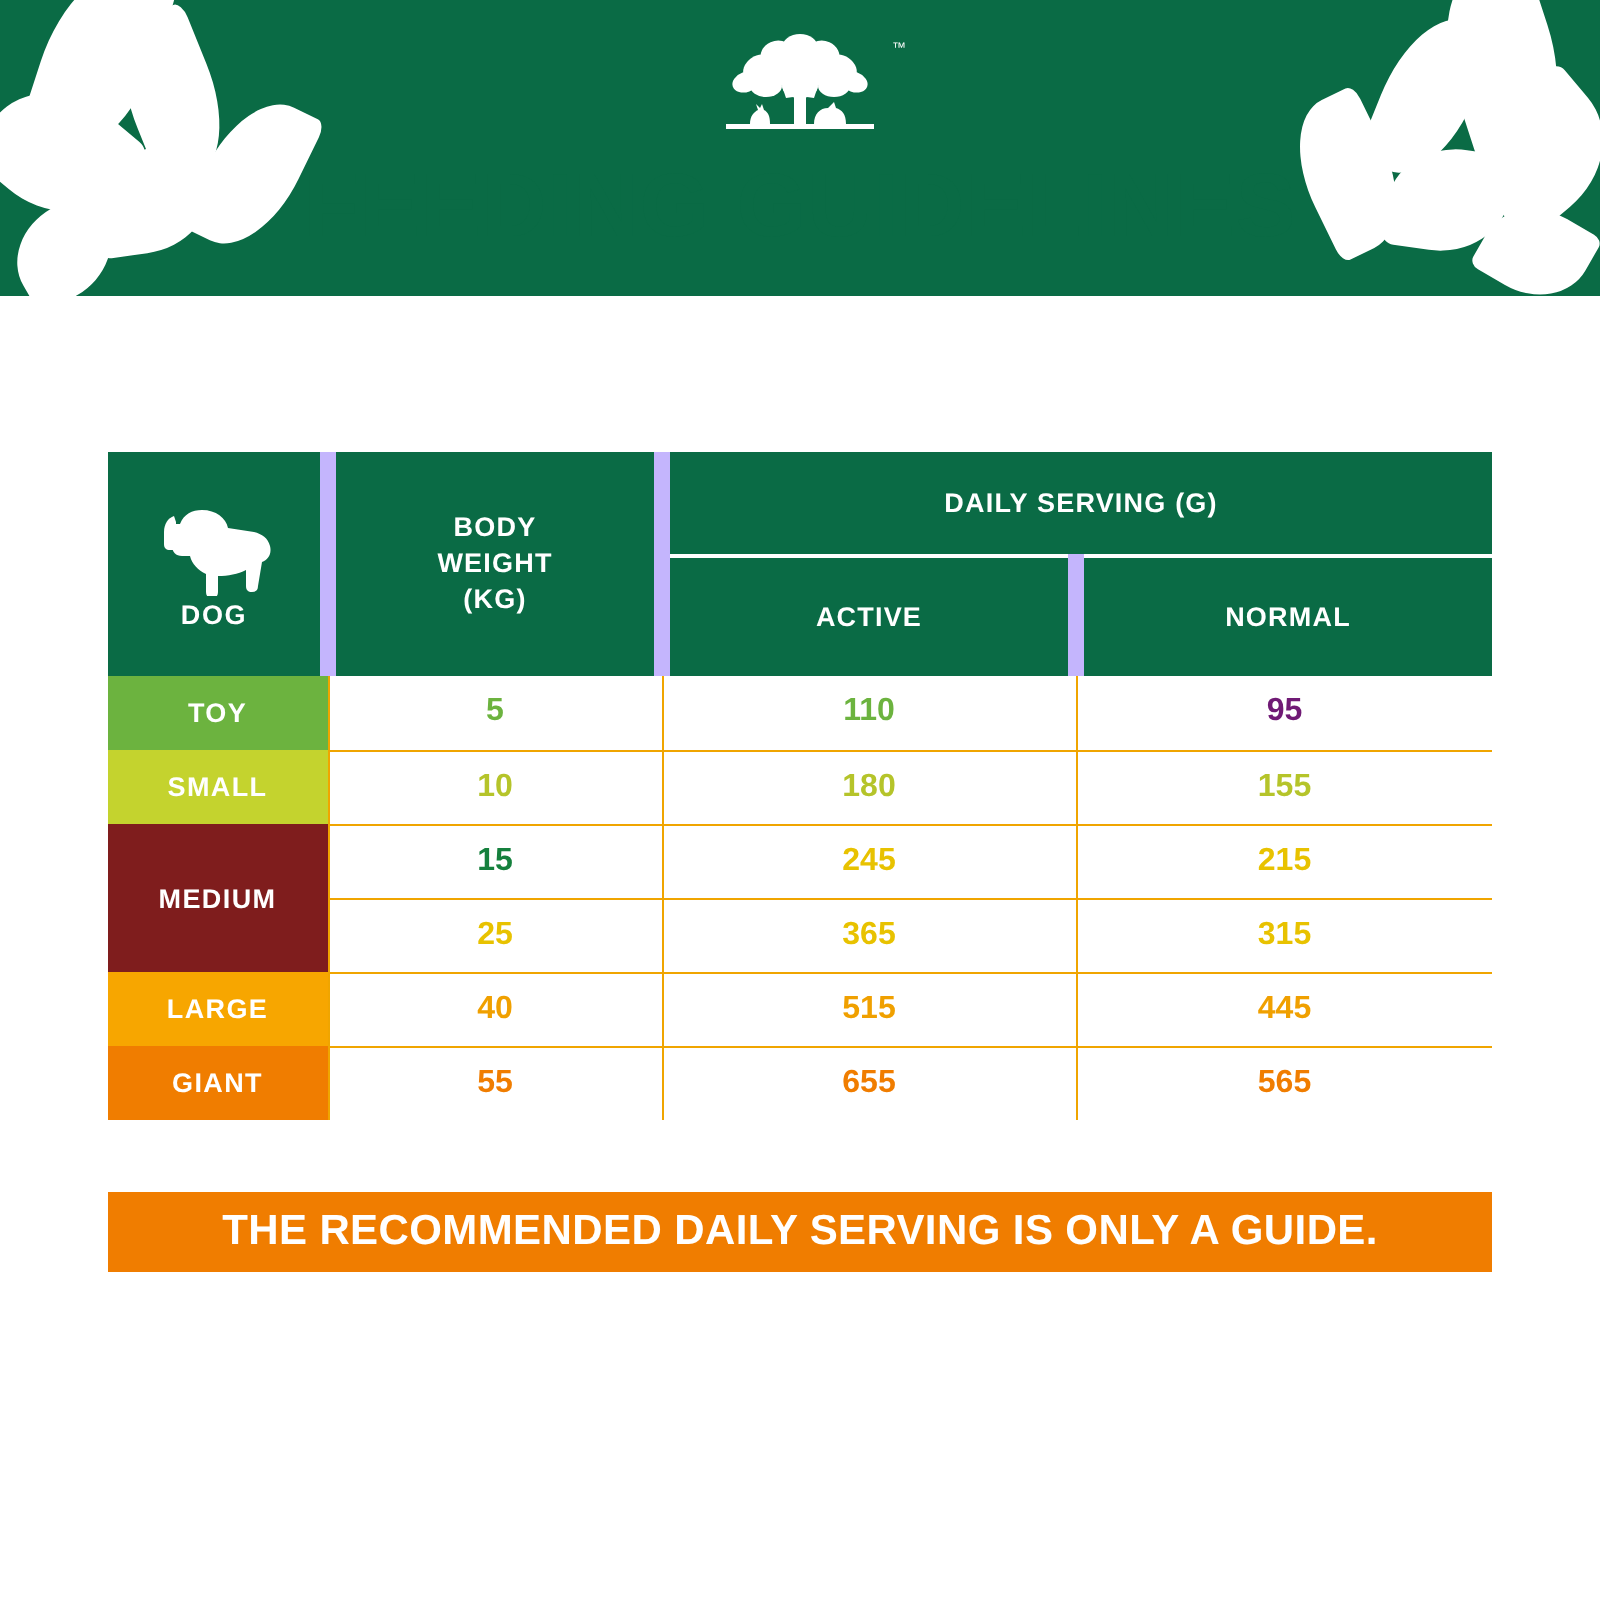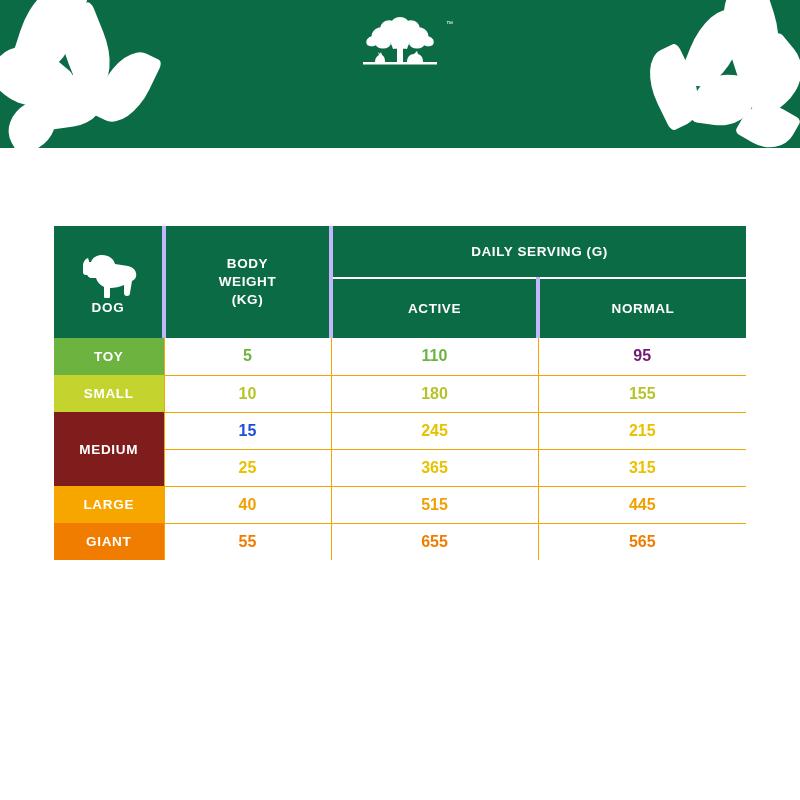--- a/index.html
+++ b/index.html
@@ -87,21 +87,21 @@
     margin: 0;
     text-align: center;
     vertical-align: middle;
   }
   .hdr {
     background: #0a6b45;
     color: #ffffff;
     font-size: 13.5px;
     font-weight: bold;
     letter-spacing: 0.6px;
-    border-right: 4px solid #c4b5fd;
+    border-right: 8px solid #c4b5fd;
   }
   .hdr.last { border-right: none; }
   .hdr-dog { height: 112px; width: 110px; }
   .hdr-weight { height: 112px; width: 167px; line-height: 1.35; }
   .hdr-daily { height: 52px; border-bottom: 2px solid #ffffff; }
   .hdr-sub { height: 60px; width: 207px; }
 
   .dog-silhouette {
     display: block;
     margin: 4px auto 0;
@@ -252,21 +252,21 @@
 
         <tr class="row-h">
           <td class="cat" style="background:#c4d32e">SMALL</td>
           <td class="val vsep-left" style="color:#b5c42a">10</td>
           <td class="val" style="color:#b5c42a">180</td>
           <td class="val lastcol" style="color:#b5c42a">155</td>
         </tr>
 
         <tr class="row-h2">
           <td class="cat" style="background:#7f1d1d" rowspan="2">MEDIUM</td>
-          <td class="val vsep-left" style="color:#1d4ed8">15</td>
+          <td class="val vsep-left" style="color:#15803d">15</td>
           <td class="val" style="color:#e8c200">245</td>
           <td class="val lastcol" style="color:#e8c200">215</td>
         </tr>
         <tr class="row-h2">
           <td class="val vsep-left" style="color:#e8c200">25</td>
           <td class="val" style="color:#e8c200">365</td>
           <td class="val lastcol" style="color:#e8c200">315</td>
         </tr>
 
         <tr class="row-h">
@@ -279,15 +279,16 @@
         <tr class="row-h last-data">
           <td class="cat" style="background:#f07d00">GIANT</td>
           <td class="val vsep-left" style="color:#f07d00">55</td>
           <td class="val" style="color:#f07d00">655</td>
           <td class="val lastcol" style="color:#f07d00">565</td>
         </tr>
       </tbody>
     </table>
   </div>
 
+  <div class="callout">THE RECOMMENDED DAILY SERVING IS ONLY A GUIDE.</div>
 
 
 </div>
 
 </body></html>

